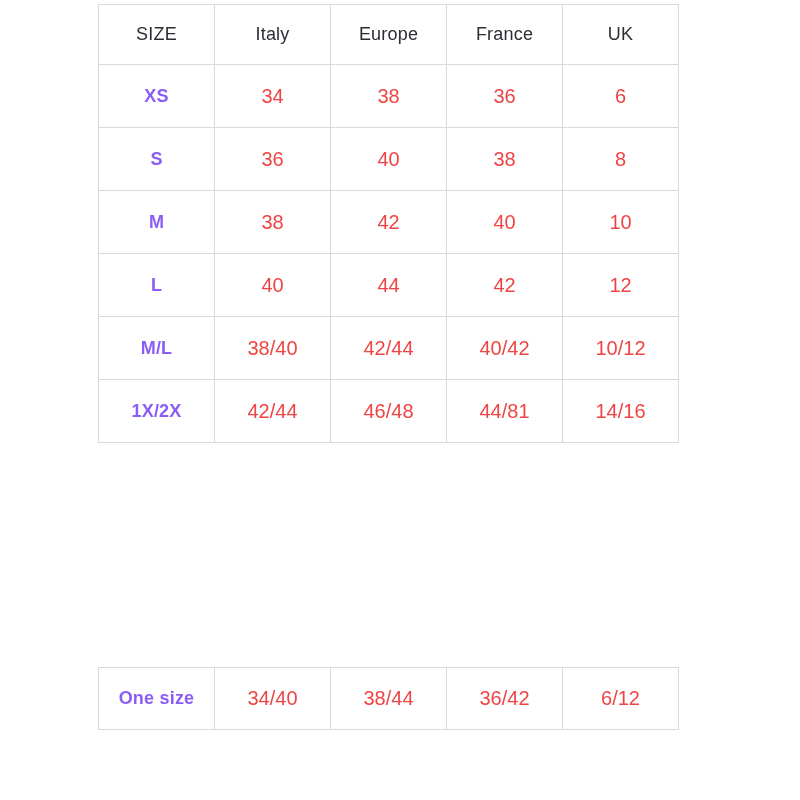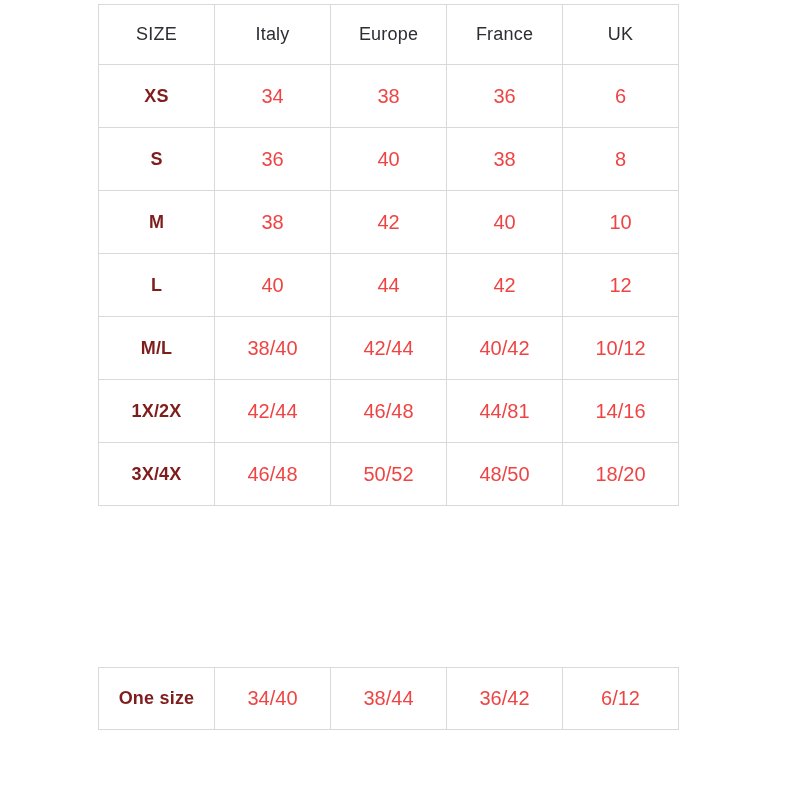--- a/index.html
+++ b/index.html
@@ -34,21 +34,21 @@
   th.col-header {
     height: 59px;
     font-size: 18px;
     font-weight: 400;
     color: #2c2e33;
     letter-spacing: 0.2px;
   }
   th.row-label {
     font-size: 18px;
     font-weight: 700;
-    color: #7f1d1d;
+    color: #8b5cf6;
     letter-spacing: 0.2px;
   }
   td.value {
     font-size: 20px;
     font-weight: 400;
     color: #ef4444;
   }
   #main-table td.value, #main-table th.row-label { height: 62px; }
   #extra-table td.value, #extra-table th.row-label { height: 61px; }
 </style>
@@ -108,27 +108,20 @@
       <td class="value">40/42</td>
       <td class="value">10/12</td>
     </tr>
     <tr>
       <th class="row-label">1X/2X</th>
       <td class="value">42/44</td>
       <td class="value">46/48</td>
       <td class="value">44/81</td>
       <td class="value">14/16</td>
     </tr>
-    <tr>
-      <th class="row-label">3X/4X</th>
-      <td class="value">46/48</td>
-      <td class="value">50/52</td>
-      <td class="value">48/50</td>
-      <td class="value">18/20</td>
-    </tr>
   </tbody>
 </table>
 
 <table id="extra-table">
   <colgroup>
       <col>
       <col>
       <col>
       <col>
       <col>

